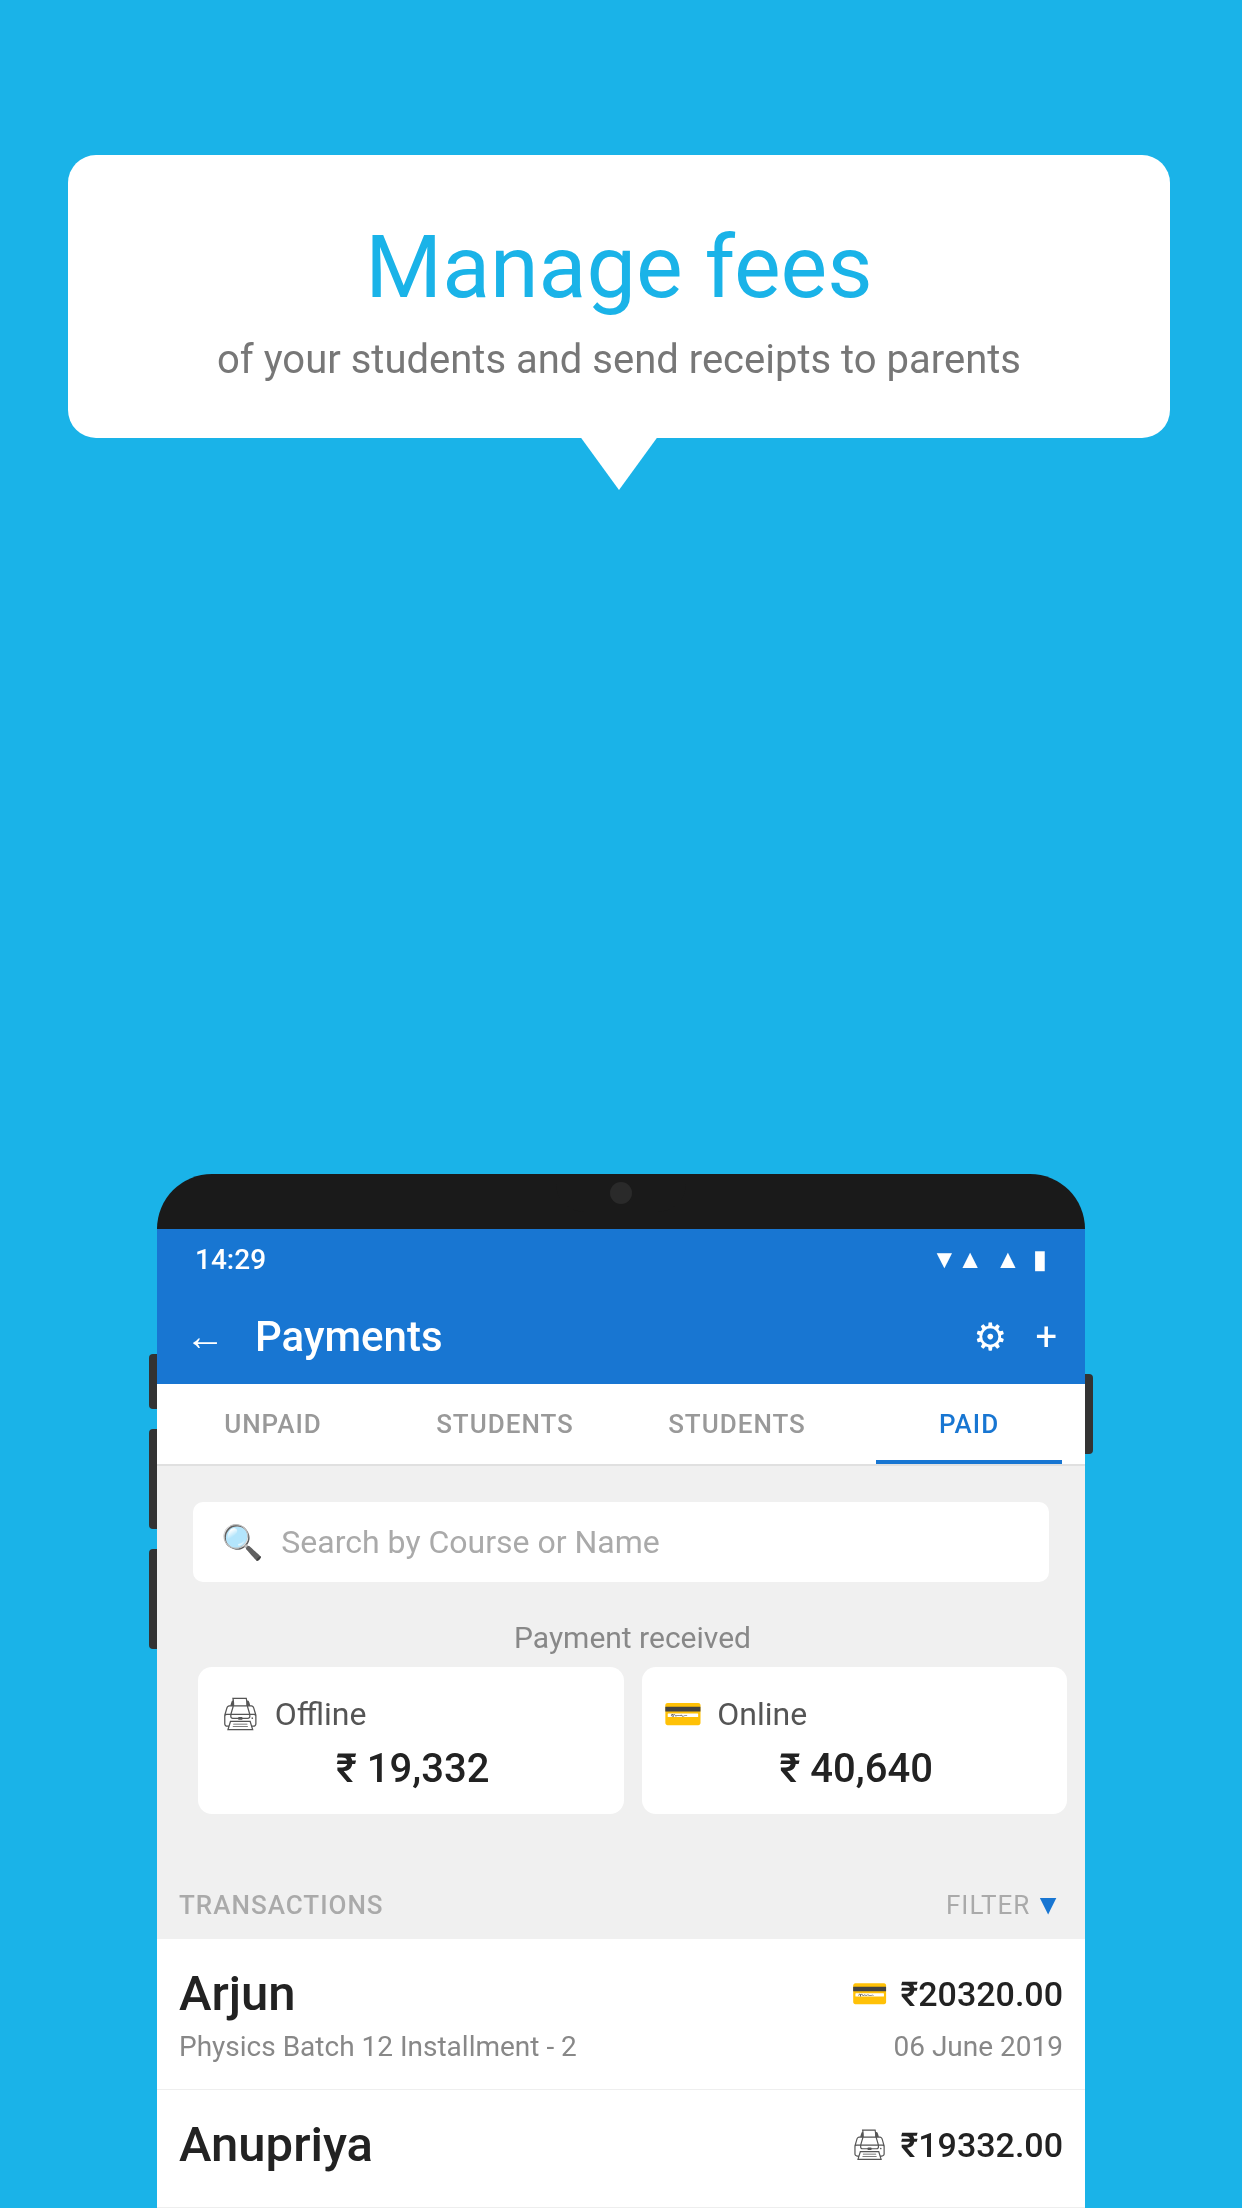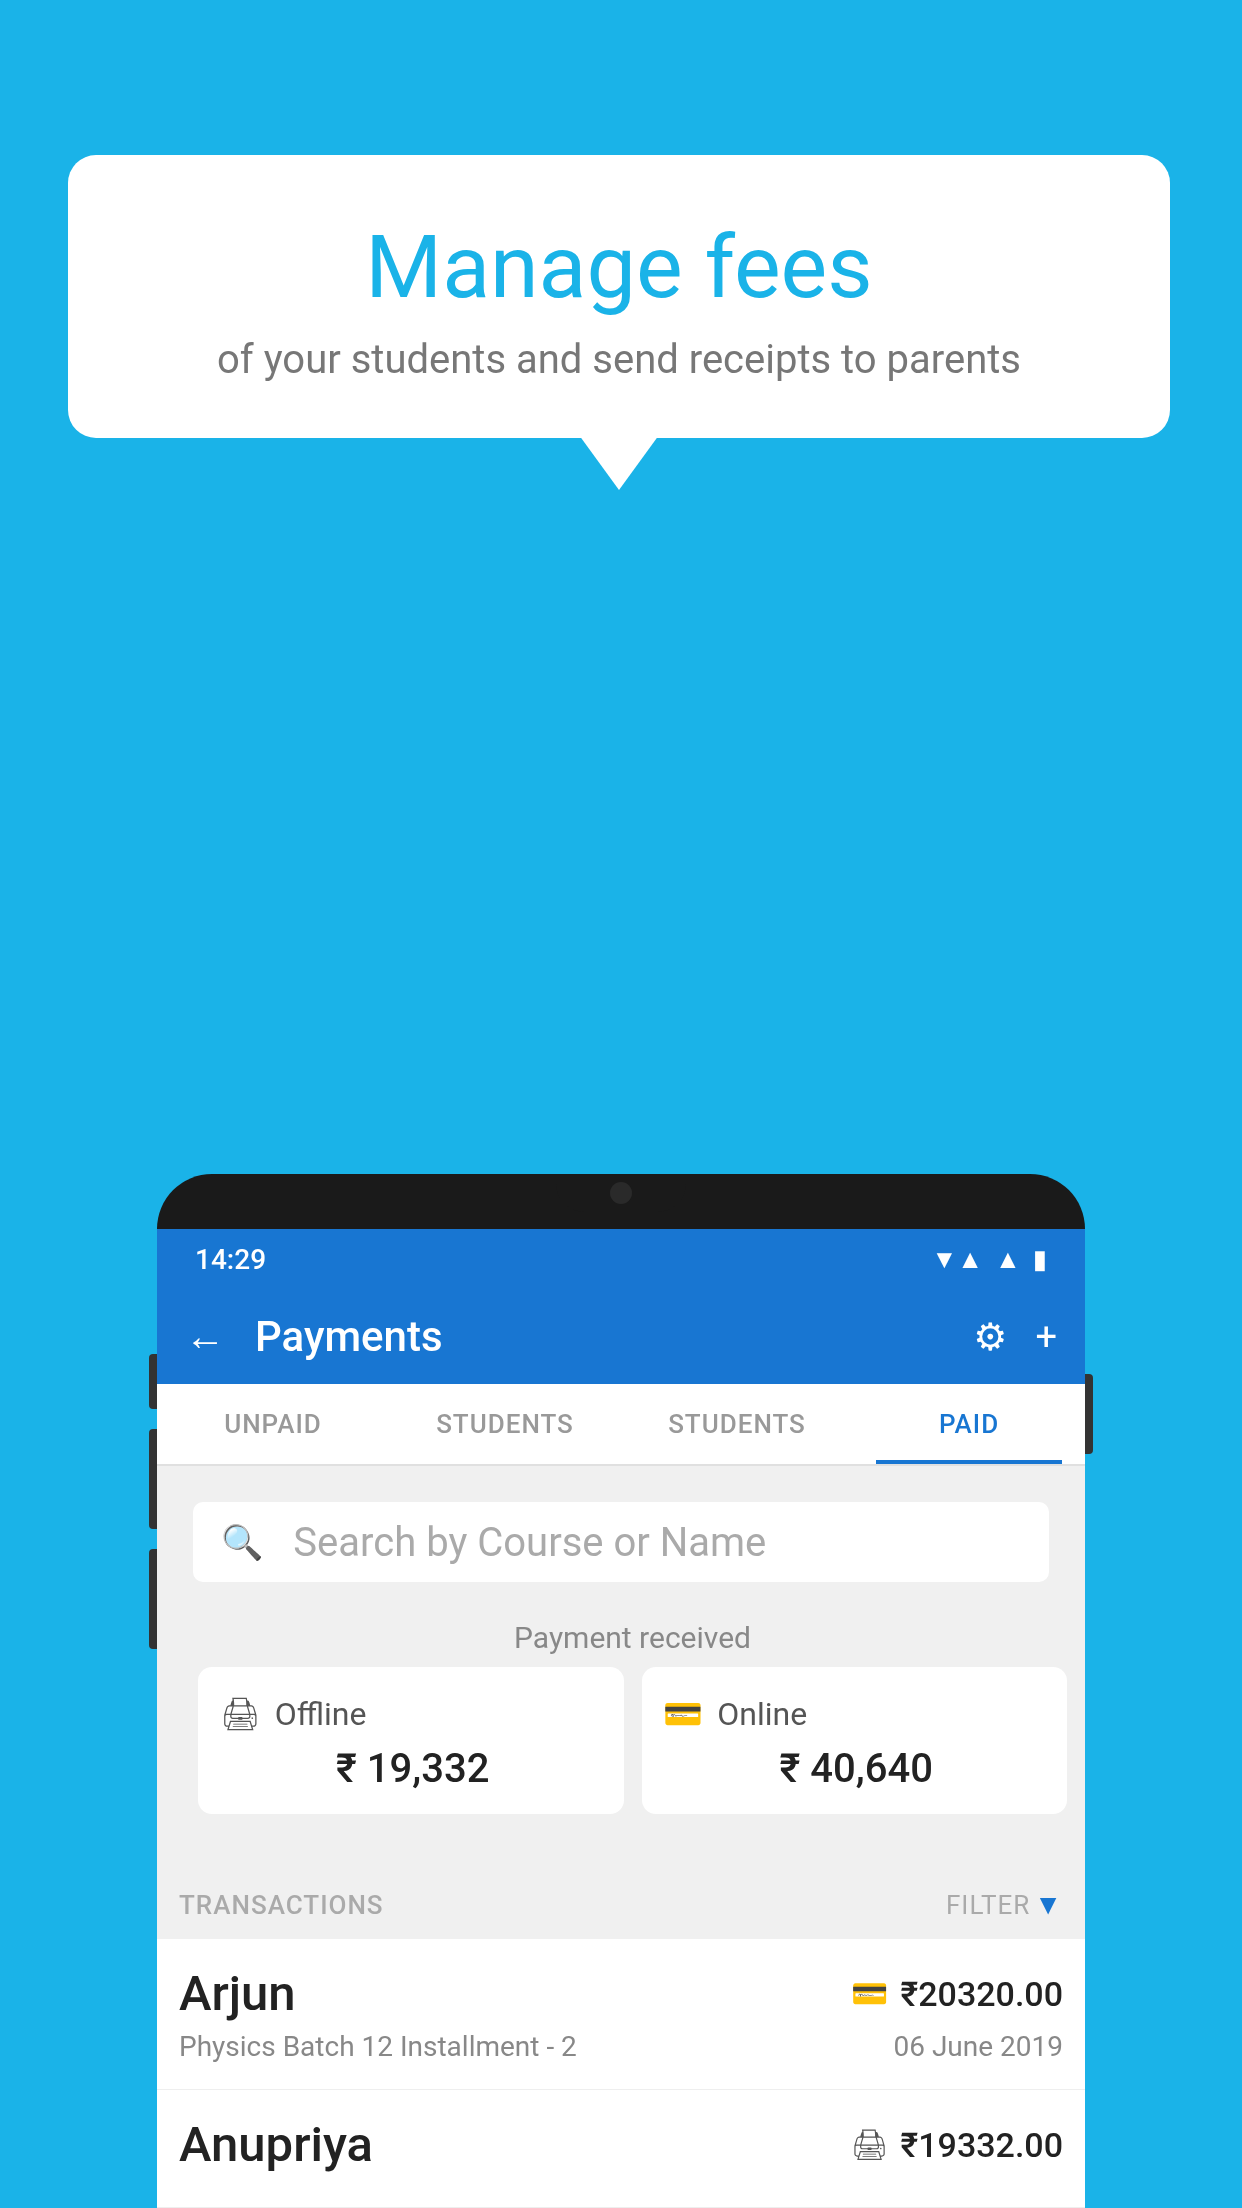--- a/index.html
+++ b/index.html
@@ -148,22 +148,21 @@
       align-items: center;
       padding: 0 28px;
       gap: 18px;
     }
     .search-icon {
       color: #aaa;
       font-size: 34px;
     }
     .search-placeholder {
       color: #aaa;
-      font-size: 40px;
-      margin-left: 12px;
+      font-size: 32px;
     }
 
     
     .payment-summary {
       background: #f0f0f0;
       padding: 38px 0 28px;
       text-align: center;
       margin-left: 23px;
     }
     .payment-received-label {

